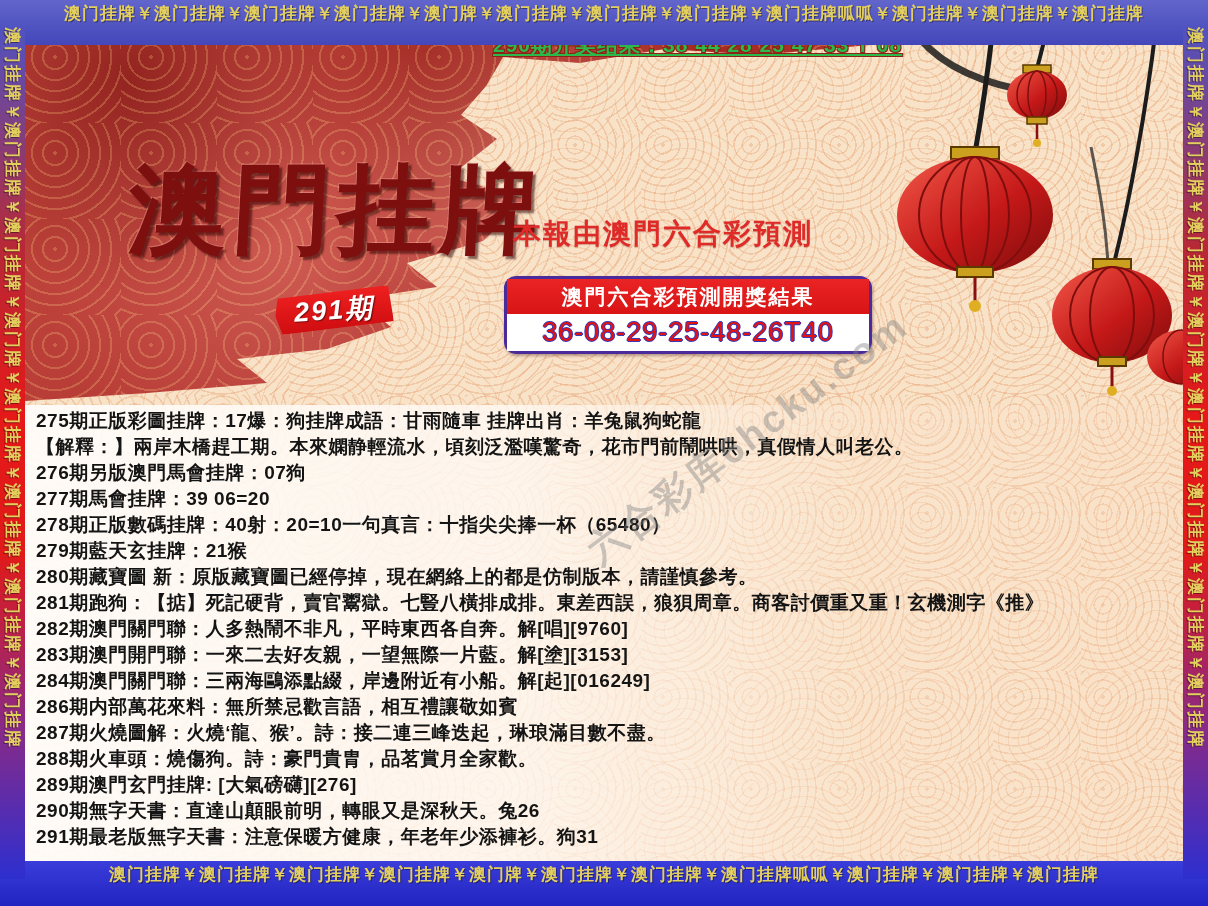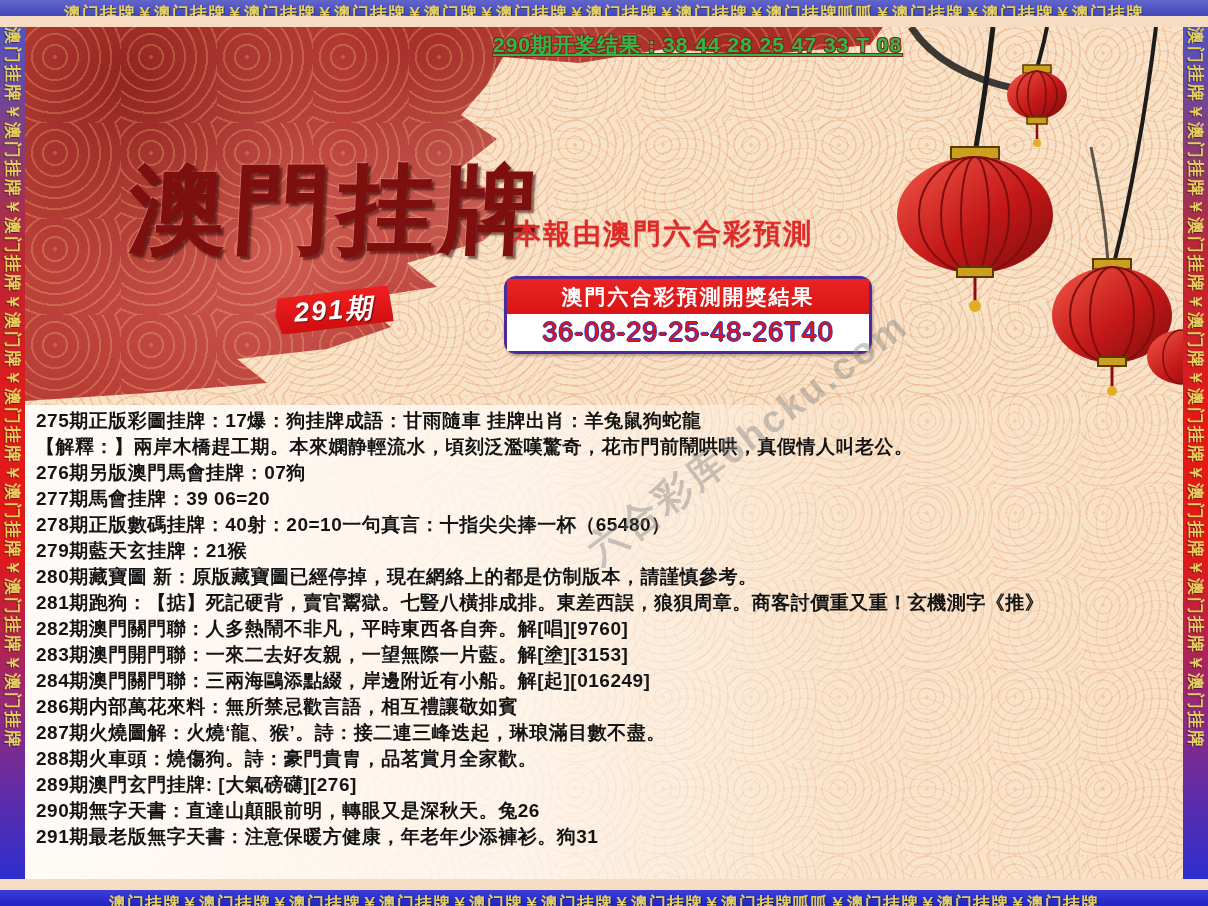--- a/index.html
+++ b/index.html
@@ -3,21 +3,21 @@
 <meta charset="utf-8">
 <style>
   html,body{margin:0;padding:0;}
   body{
     width:1208px;height:906px;position:relative;overflow:hidden;
     font-family:"Liberation Sans","DejaVu Sans",sans-serif;
     background:#f6dcc2;
   }
   
   .frame-h{
-    position:absolute;left:0;width:1208px;height:16px;z-index:30;
+    position:absolute;left:0;width:1208px;height:45px;z-index:30;
     color:#e3cf5e;font-weight:bold;font-size:17px;line-height:27px;
     white-space:nowrap;overflow:hidden;text-align:center;letter-spacing:1px;
     text-shadow:1px 1px 0 rgba(0,0,0,.4);
   }
   .frame-top{top:0;background:linear-gradient(#6265ca,#4347ba);}
   .frame-bottom{bottom:0;background:linear-gradient(#3a3dda,#2224c2);}
   .frame-v{
     position:absolute;top:27px;width:25px;height:852px;z-index:30;overflow:hidden;
     background:linear-gradient(180deg,#5153c2 0%,#b82836 26%,#e61818 46%,#e01a1a 62%,#8a2a86 82%,#2d2fd0 100%);
   }

